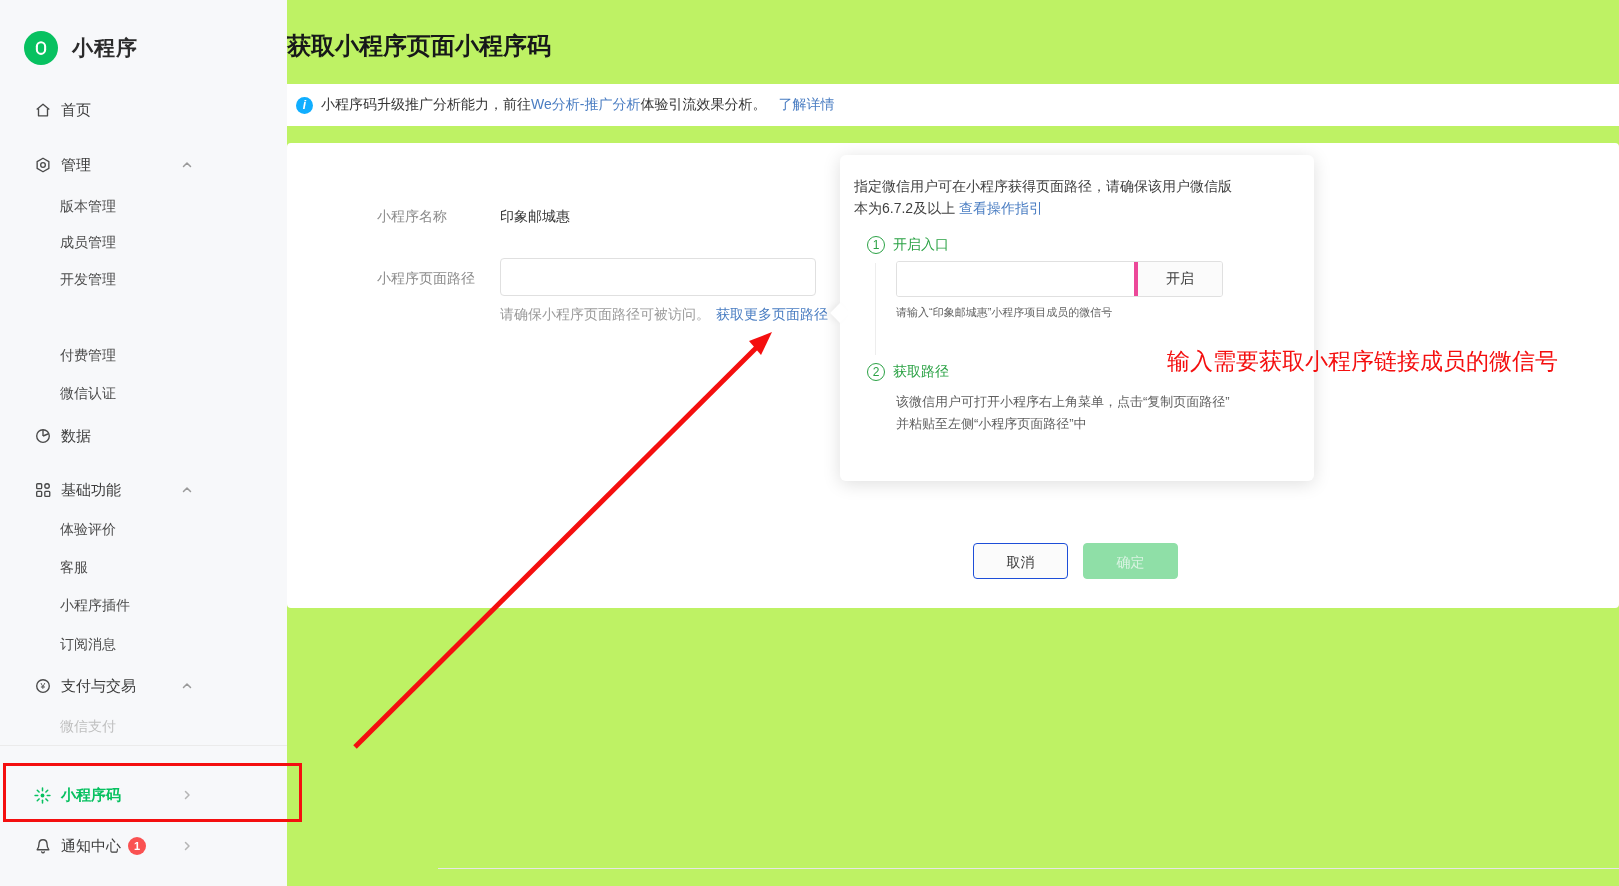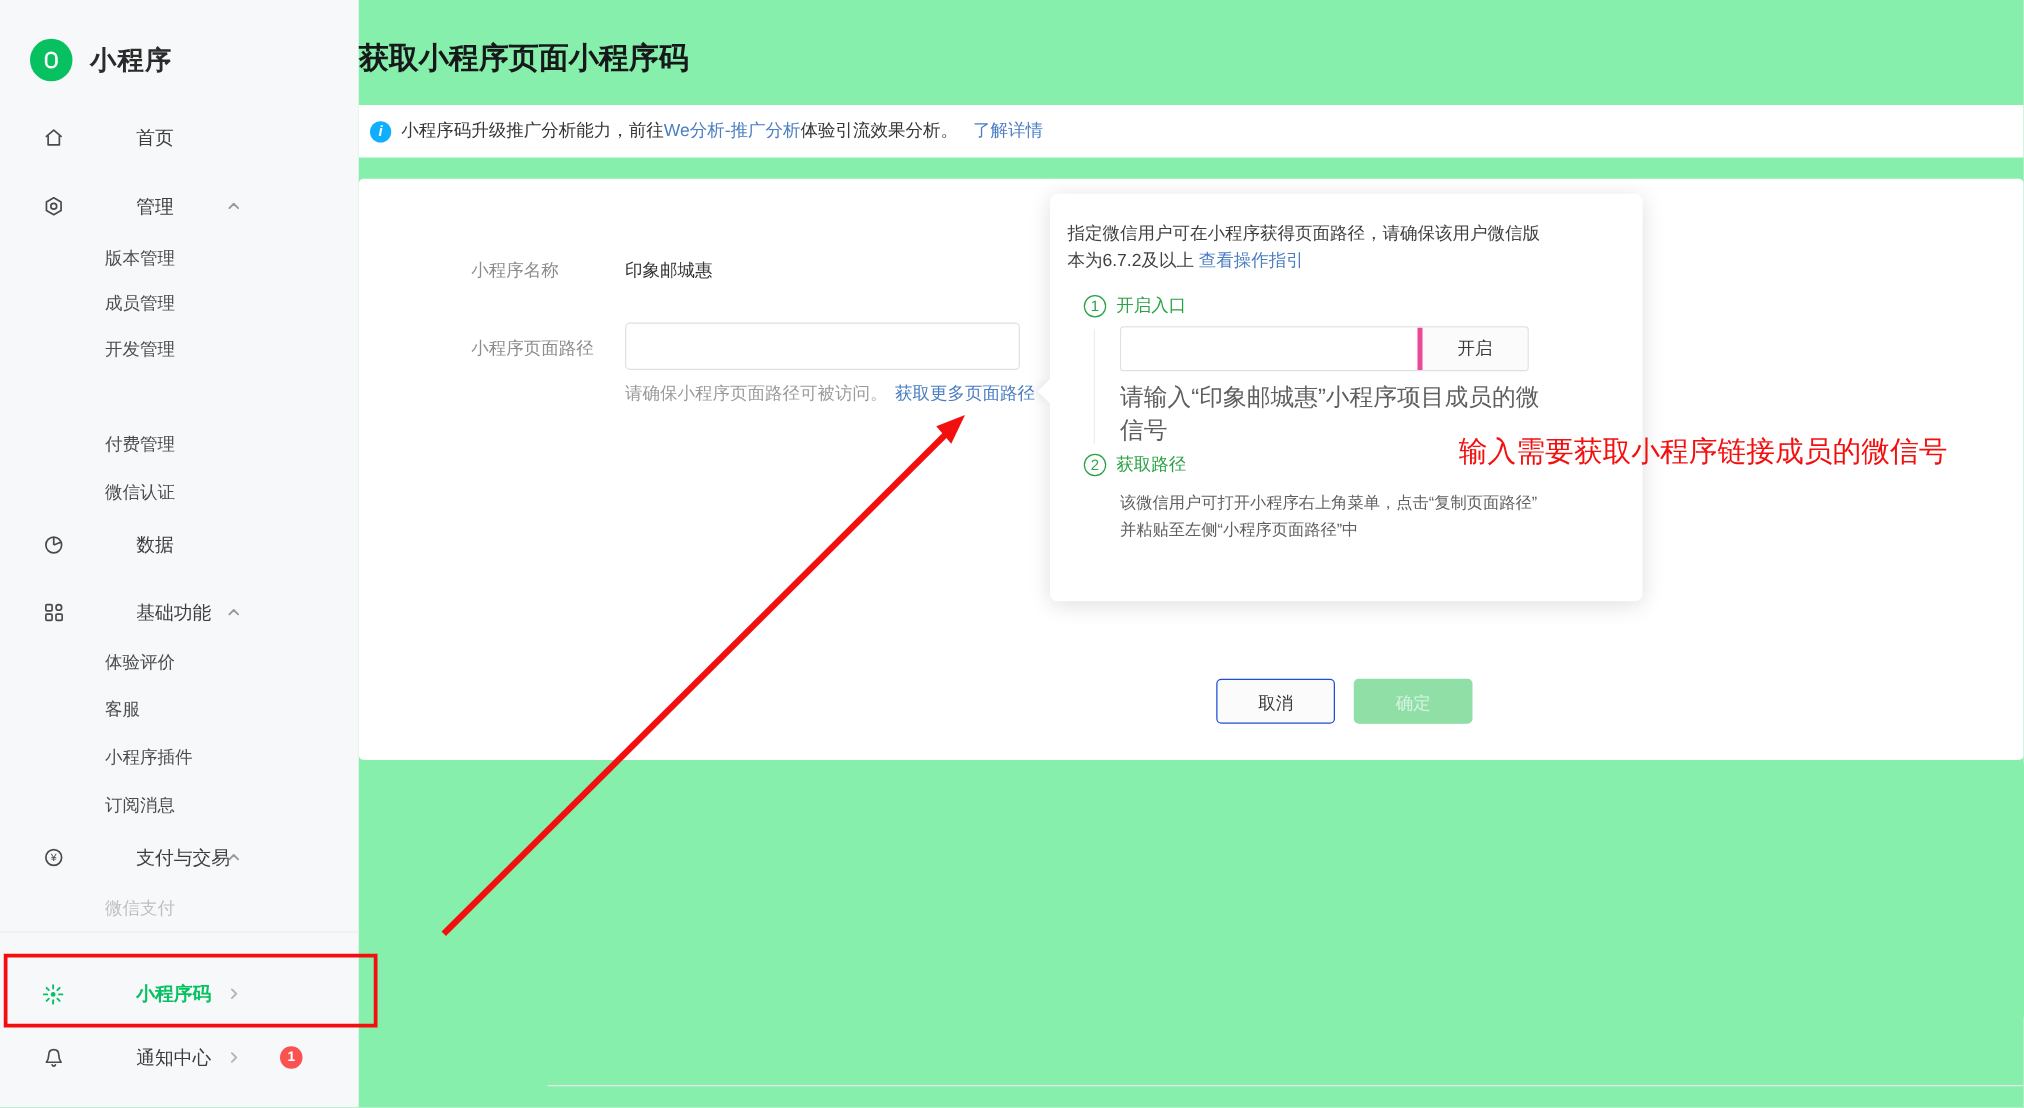--- a/index.html
+++ b/index.html
@@ -1,32 +1,32 @@
 <!DOCTYPE html>
 <html><head>
 <meta charset="utf-8">
 <style>
   * { box-sizing: border-box; }
   html,body { margin:0; padding:0; }
   body {
     font-family: "Liberation Sans", "DejaVu Sans", sans-serif;
     background:#f7f8fa; color:#333;
   }
-  .stage { position:relative; width:1619px; height:886px; overflow:hidden; background:#86efac; }
+  .stage { position:relative; width:1619px; height:886px; overflow:hidden; background:#bef264; }
 
   
   .sidebar { position:absolute; left:0; top:0; width:287px; height:886px; background:#f7f8fa; }
   .logo-row { position:absolute; left:24px; top:31px; display:flex; align-items:center; }
   .logo-circle { width:34px; height:34px; border-radius:50%; background:#07c160; display:flex; align-items:center; justify-content:center; }
   .logo-title { margin-left:14px; font-size:21px; font-weight:600; color:#2b2b2b; letter-spacing:1px; }
 
-  .nav-row { position:absolute; left:0; width:287px; height:32px; display:flex; align-items:center; cursor:pointer;gap:48px; }
+  .nav-row { position:absolute; left:0; width:287px; height:32px; display:flex; align-items:center; cursor:pointer; }
   .nav-icon { width:19px; height:19px; margin-left:33px; flex:none; display:flex; align-items:center; justify-content:center; }
   .nav-label { margin-left:9px; font-size:15px; color:#3d3d3d; }
-  .nav-sub .nav-label { margin-left:84px; font-size:14px; color:#4c4c4c; }
+  .nav-sub .nav-label { margin-left:60px; font-size:14px; color:#4c4c4c; }
   .nav-sub.disabled .nav-label { color:#bfbfbf; }
   .nav-row.active .nav-label { color:#07c160;font-weight:bold; }
   .nav-chev { position:absolute; left:180px; top:9px; }
   .badge {
     display:inline-block; min-width:18px; height:18px; margin-left:7px; padding:0 4px;
     border-radius:9px; background:#fa5151; color:#fff; font-size:11px; line-height:18px;
     text-align:center; font-weight:600;
   }
   .side-divider { position:absolute; left:0; top:745px; width:287px; height:1px; background:#ebebeb; }
 
@@ -63,21 +63,21 @@
   .step-num { width:18px; height:18px; border:1px solid #2ba245; border-radius:50%; color:#2ba245;
     font-size:12px; line-height:16px; text-align:center; flex:none; }
   .step-title { margin-left:8px; font-size:14px; color:#2ba245; }
   .step1 { top:81px; } .step2 { top:208px; }
   .connector { position:absolute; left:35px; top:108px; width:1px; height:92px; background:#ededed; }
   .wx-group { position:absolute; left:56px; top:106px; width:327px; height:36px; display:flex;
     border:1px solid #e0e0e0; border-radius:3px; overflow:hidden; background:#fff; }
   .wx-input { flex:1; border:none; outline:none; padding:0 10px; font-size:14px; font-family:inherit; }
   .wx-open-btn { width:88px; border:none; border-left:4px solid #ec4899; background:#fbfbfb; color:#3a3a3a;
     font-size:14px; cursor:pointer; font-family:inherit; }
-  .step1-caption { position:absolute; left:56px; top:150px; width:336px; font-size:19px; color:#5f5f5f; }
+  .step1-caption { position:absolute; left:56px; top:150px; width:336px; font-size:11px; color:#5f5f5f; }
   .step2-text { position:absolute; left:56px; top:236px; width:344px; font-size:13px; line-height:22px; color:#5f5f5f; }
 
   
   .bottom-line { position:absolute; left:438px; top:868px; width:1181px; height:1px; background:#e6e6e6; }
 
   
   .anno-rect { position:absolute; left:3px; top:763px; width:299px; height:59px; border:3px solid #f40f0f; z-index:40; }
   .anno-note { position:absolute; left:1167px; top:346px; font-size:23px; color:#f40f0f; z-index:40; white-space:nowrap; }
   .anno-arrow { position:absolute; left:0; top:0; width:1619px; height:886px; z-index:39; pointer-events:none; }
 </style>

